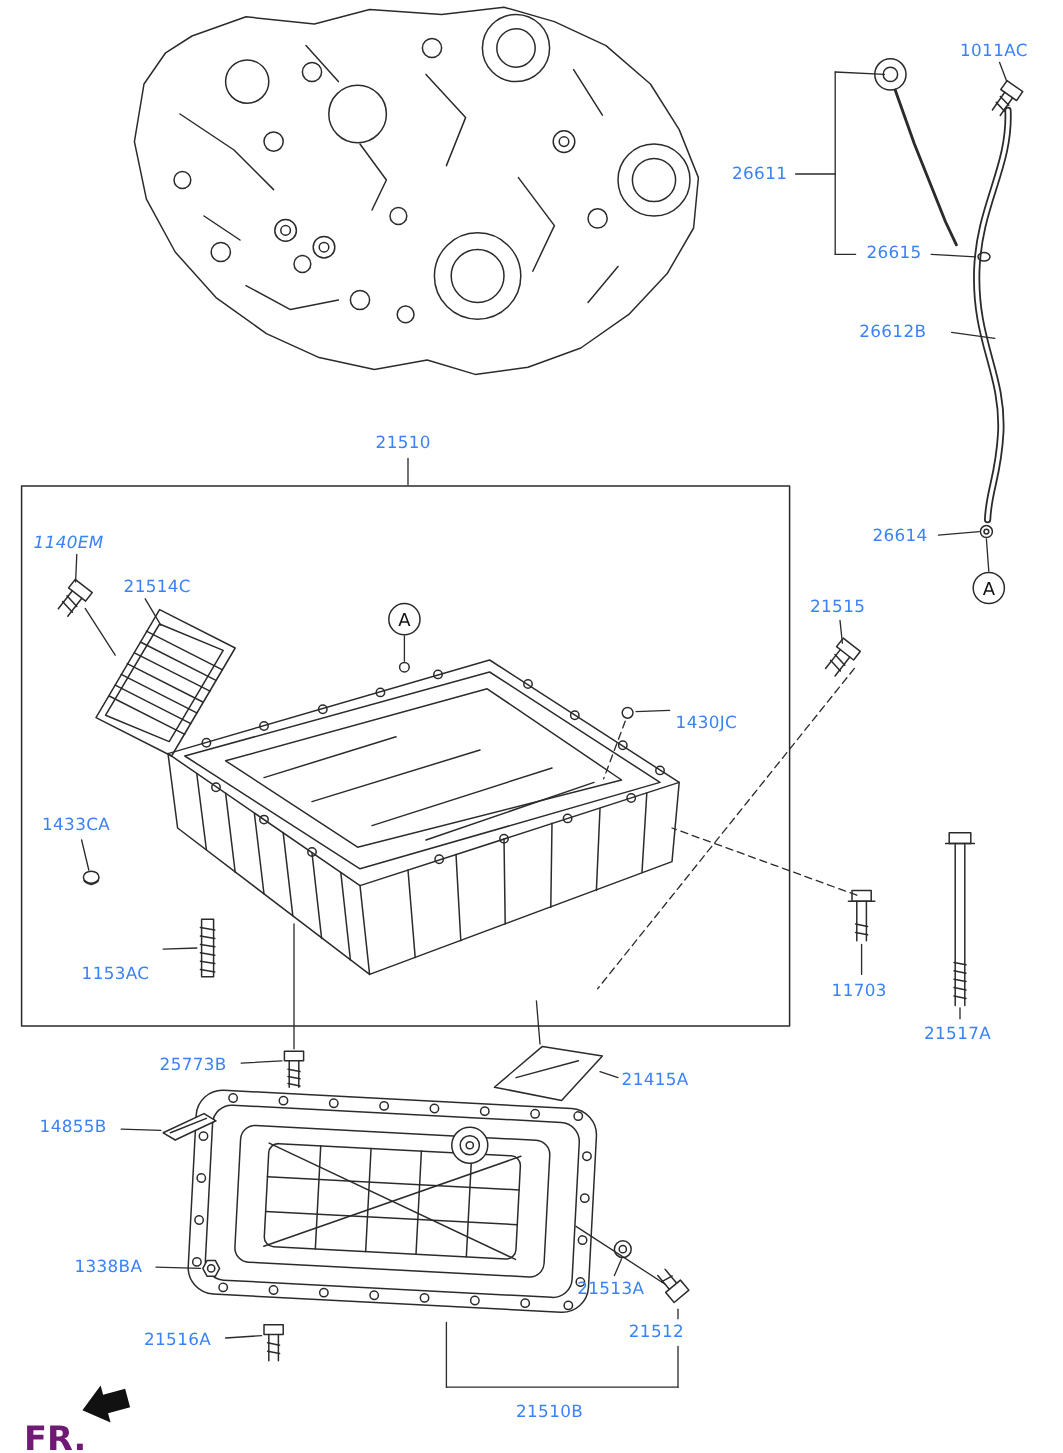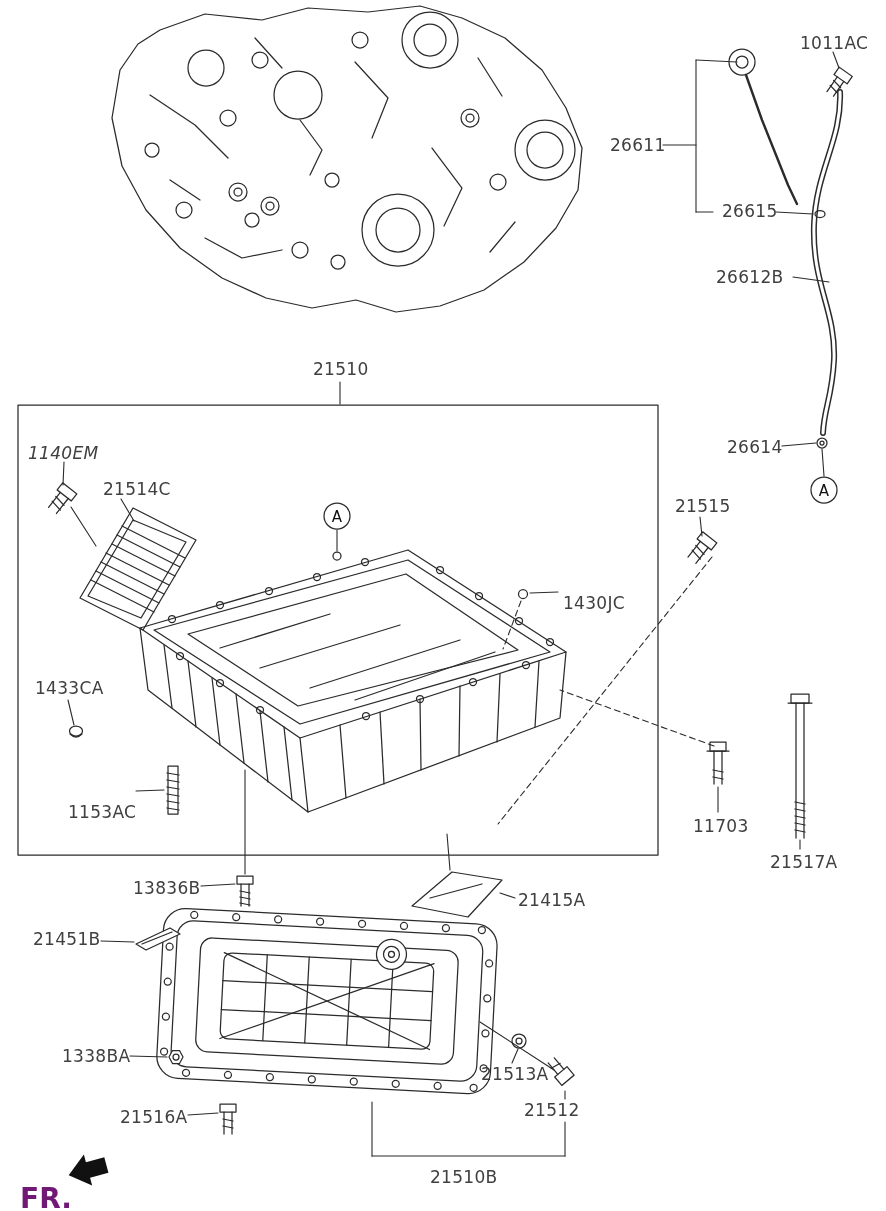--- a/index.html
+++ b/index.html
@@ -6,22 +6,22 @@
   html,body { background:#ffffff; }
   body {
     width:886px; height:1211px;
     position:relative; overflow:hidden;
     font-family:"DejaVu Sans","Liberation Sans",sans-serif;
     color:#111;
   }
   .stage { position:absolute; left:0; top:0; width:886px; height:1211px; }
   svg.art { position:absolute; left:0; top:0; display:block; }
   .lbl {
-    position:absolute; font-size:17px; line-height:20px;
-    color:#404040; white-space:nowrap; letter-spacing:0.3px;
+    position:absolute; font-size:14px; line-height:20px;
+    color:#3b82f6; white-space:nowrap; letter-spacing:0.3px;
   }
   .fr {
     position:absolute; left:20px; top:1182px;
     font-size:28px; font-weight:bold; color:#701a75;
   }
 </style>
 </head>
 <body>
 
 <div class="stage">
@@ -354,23 +354,23 @@
   <div class="lbl" style="left:313px; top:359px;">21510</div>
   <div class="lbl" style="left:727px; top:437px;">26614</div>
   <div class="lbl" style="left:28px;  top:443px;font-style:italic;">1140EM</div>
   <div class="lbl" style="left:103px; top:479px;">21514C</div>
   <div class="lbl" style="left:675px; top:496px;">21515</div>
   <div class="lbl" style="left:563px; top:593px;">1430JC</div>
   <div class="lbl" style="left:35px;  top:678px;">1433CA</div>
   <div class="lbl" style="left:68px;  top:802px;">1153AC</div>
   <div class="lbl" style="left:693px; top:816px;">11703</div>
   <div class="lbl" style="left:770px; top:852px;">21517A</div>
-  <div class="lbl" style="left:133px; top:878px;">13836B</div>
+  <div class="lbl" style="left:133px; top:878px;">25773B</div>
   <div class="lbl" style="left:518px; top:890px;">21415A</div>
-  <div class="lbl" style="left:33px;  top:929px;">21451B</div>
+  <div class="lbl" style="left:33px;  top:929px;">14855B</div>
   <div class="lbl" style="left:62px;  top:1046px;">1338BA</div>
   <div class="lbl" style="left:481px; top:1064px;">21513A</div>
   <div class="lbl" style="left:120px; top:1107px;text-align:center;">21516A</div>
   <div class="lbl" style="left:524px; top:1100px;">21512</div>
   <div class="lbl" style="left:430px; top:1167px;">21510B</div>
 
   <div class="fr">FR.</div>
 </div>
 
 </body></html>

